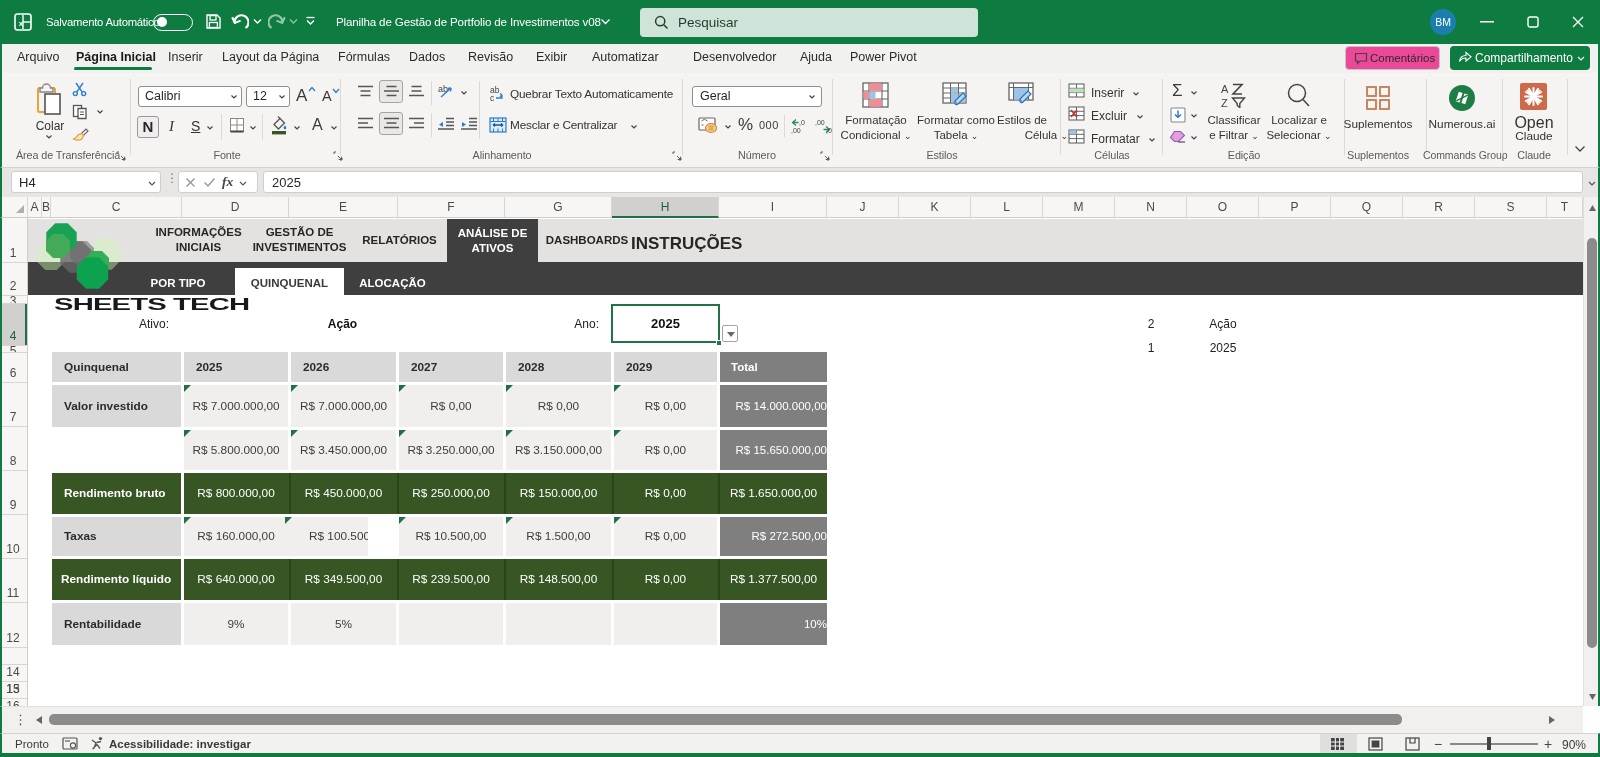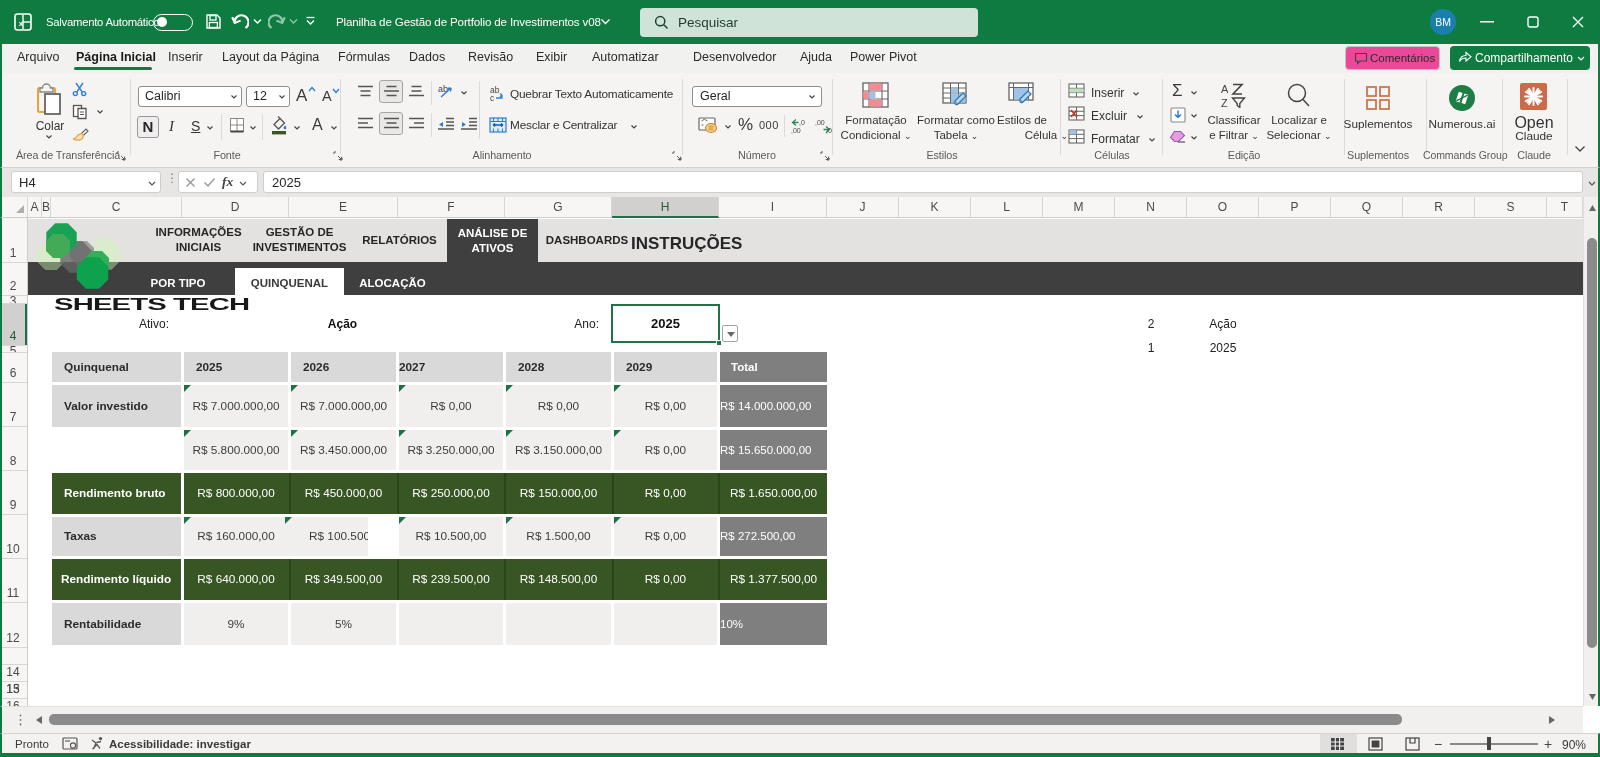--- a/index.html
+++ b/index.html
@@ -29,21 +29,21 @@
   
   #sheet { left:0; top:218px; width:1583px; height:488px; background:#fff; overflow:hidden; border-left:2px solid #0e7c41; }
   #rowhdr { position:absolute; left:0; top:0; width:26px; height:488px; background:#f7f6f5; border-right:1px solid #cfcdcb; }
   .rownum { position:absolute; width:22px; text-align:center; font-size:12px; color:#4a4a4a; }
   .rline { position:absolute; left:0; width:25px; height:1px; background:#d8d6d4; }
   
   .cell { position:absolute; font-size:11.8px; overflow:hidden; white-space:nowrap; }
   .lab { background:#d9d9d9; font-weight:bold; color:#2b2b2b; font-size:11.8px; }
   .val { background:#f0efee; color:#3d3d3d; text-align:center; }
   .grn { background:#375623; color:#fff; }
-  .tot { background:#7f7f7f; color:#fff; text-align:left; font-size:11.5px; }
+  .tot { background:#7f7f7f; color:#fff; text-align:right; font-size:11.5px; }
   .tri { position:absolute; left:0; top:0; width:0; height:0; border-top:7px solid #1e7145; border-right:7px solid transparent; }
   
   #hscroll { left:0; top:706px; width:1583px; height:27px; background:#f1f0ef; border-top:1px solid #e2e0de; border-left:2px solid #0e7c41;}
   #status { left:0; top:733px; width:1600px; height:20px; background:#f3f2f1; border-top:1px solid #d6d4d2; font-size:11.5px; color:#3b3a39; border-left:2px solid #0e7c41; border-right:2px solid #0e7c41;}
   #greenstrip { left:0; top:753px; width:1600px; height:4px; background:#0e7c41; }
   #vscroll { left:1583px; top:197px; width:17px; height:509px; background:#f1f0ef; border-left:1px solid #e2e0de; border-right:2px solid #0e7c41;}
 </style>
 </head>
 <body>
 
@@ -543,21 +543,21 @@
       </svg>
   </div>
   <div class="abs" style="left:1113px;top:99px;width:72px;font-size:12px;color:#222;text-align:center;">2</div>
   <div class="abs" style="left:1185px;top:99px;width:72px;font-size:12px;color:#222;text-align:center;">Ação</div>
   <div class="abs" style="left:1113px;top:123px;width:72px;font-size:12px;color:#222;text-align:center;">1</div>
   <div class="abs" style="left:1185px;top:123px;width:72px;font-size:12px;color:#222;text-align:center;">2025</div>
 
   <div class="cell lab" style="left:50px;top:134px;width:129px;height:30px;line-height:30px;padding-left:12px;">Quinquenal</div>
   <div class="cell lab" style="left:182px;top:134px;width:104px;height:30px;line-height:30px;padding-left:12px;">2025</div>
   <div class="cell lab" style="left:289px;top:134px;width:105px;height:30px;line-height:30px;padding-left:12px;">2026</div>
-  <div class="cell lab" style="left:397px;top:134px;width:104px;height:30px;line-height:30px;">2027</div>
+  <div class="cell lab" style="left:397px;top:134px;width:104px;height:30px;line-height:30px;padding-left:12px;">2027</div>
   <div class="cell lab" style="left:504px;top:134px;width:105px;height:30px;line-height:30px;padding-left:12px;">2028</div>
   <div class="cell lab" style="left:612px;top:134px;width:103px;height:30px;line-height:30px;padding-left:12px;">2029</div>
   <div class="cell tot" style="left:718px;top:134px;width:107px;height:30px;line-height:30px;padding-left:11px;text-align:left;font-weight:bold;">Total</div>
 
   <div class="cell lab" style="left:50px;top:167px;width:129px;height:42px;line-height:42px;padding-left:12px;">Valor investido</div>
   <div class="cell val" style="left:182px;top:167px;width:104px;height:42px;line-height:42px;"><i class="tri"></i>R$ 7.000.000,00</div>
   <div class="cell val" style="left:289px;top:167px;width:105px;height:42px;line-height:42px;"><i class="tri"></i>R$ 7.000.000,00</div>
   <div class="cell val" style="left:397px;top:167px;width:104px;height:42px;line-height:42px;"><i class="tri"></i>R$ 0,00</div>
   <div class="cell val" style="left:504px;top:167px;width:105px;height:42px;line-height:42px;"><i class="tri"></i>R$ 0,00</div>
   <div class="cell val" style="left:612px;top:167px;width:103px;height:42px;line-height:42px;"><i class="tri"></i>R$ 0,00</div>

